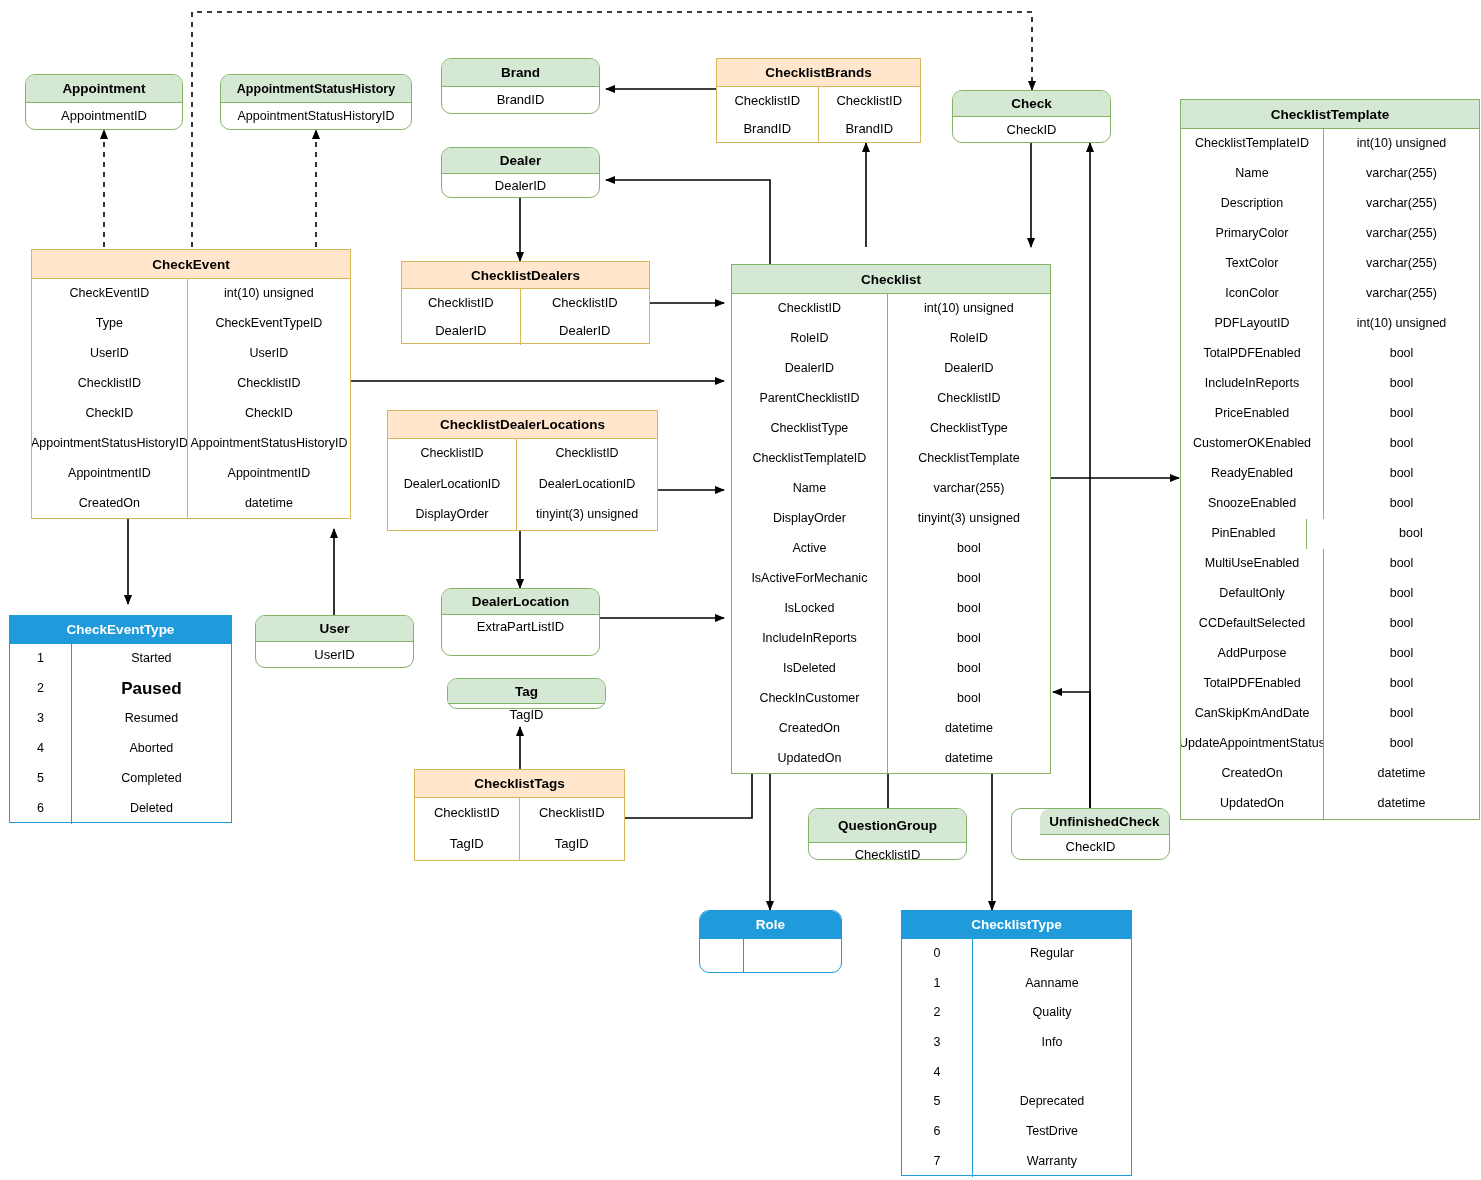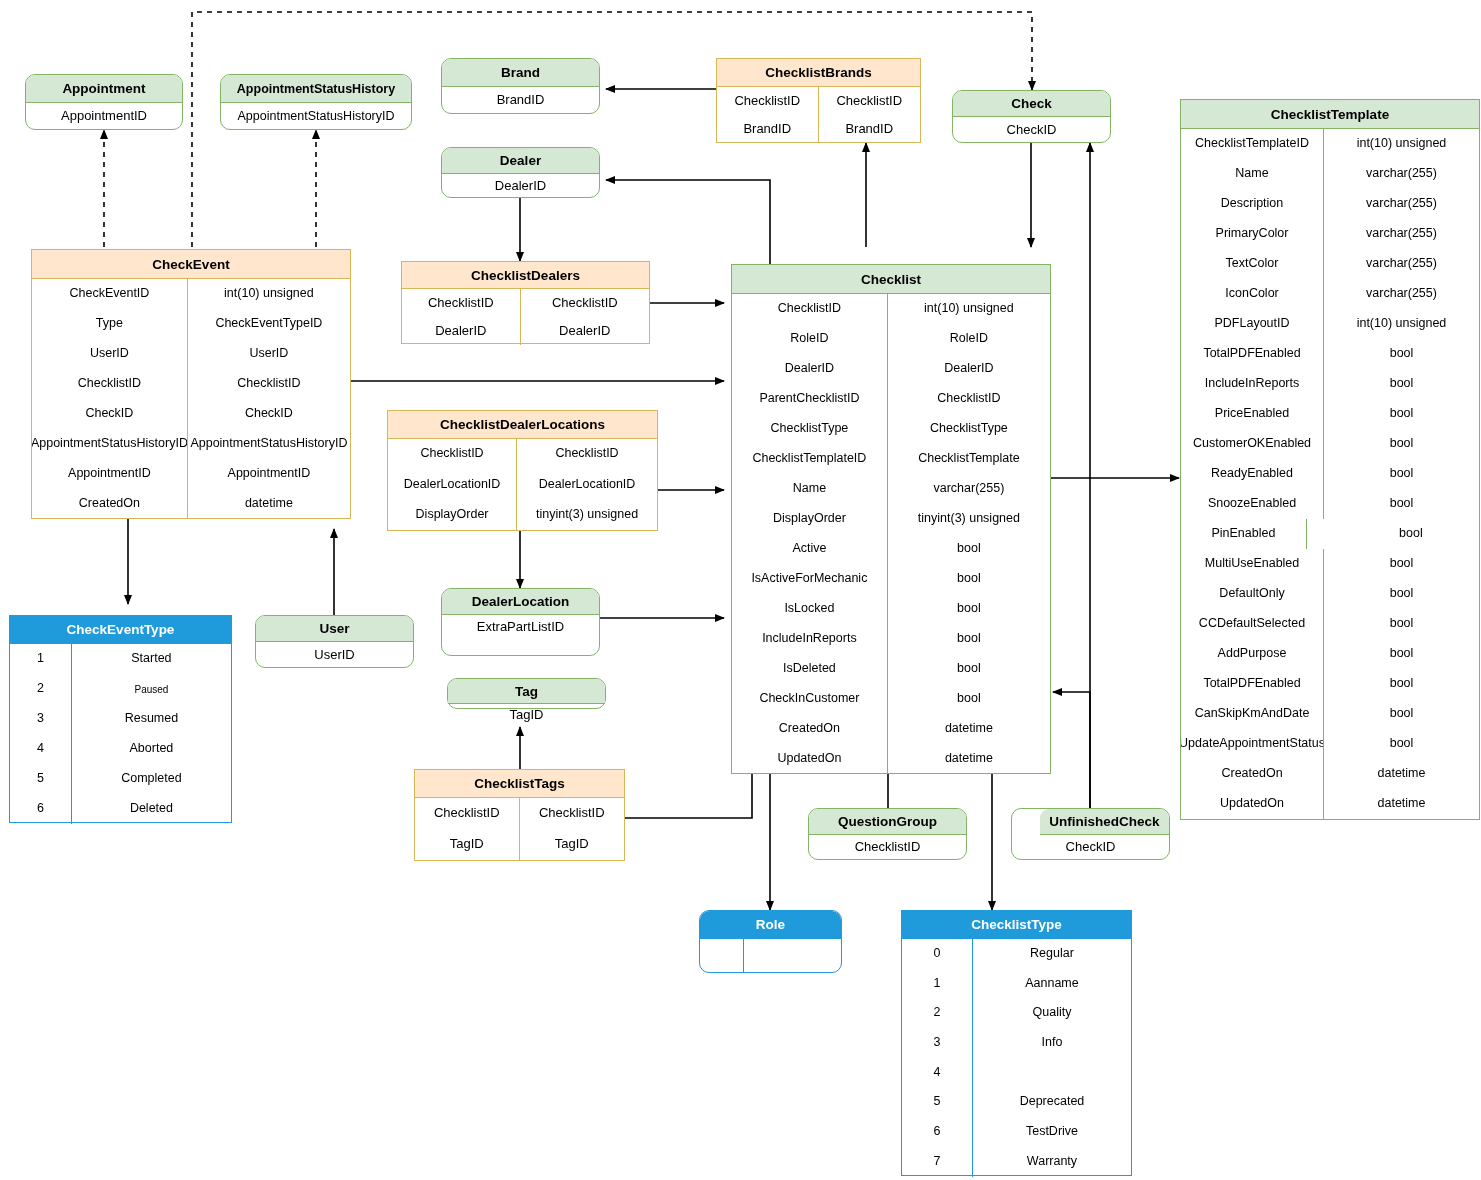--- a/index.html
+++ b/index.html
@@ -391,21 +391,21 @@
 
   <div class="tbl blue" style="left:9px;top:615px;width:223px;height:208px;">
     <div class="hdr" style="height:28px;">CheckEventType</div>
     <div class="body" id="cet-body">
         <div class="row" style="height: 30px;">
           <div class="cell l" style="width: 28%; font-size: 12.5px; border-right-color: rgb(31, 154, 218);">1</div>
           <div class="cell" style="width: calc(72%); font-size: 12.5px;">Started</div>
         </div>
         <div class="row" style="height: 30px;">
           <div class="cell l" style="width: 28%; font-size: 12.5px; border-right-color: rgb(31, 154, 218);">2</div>
-          <div class="cell" style="width: calc(72%); font-size: 10px;">Paused</div>
+          <div class="cell" style="width: calc(72%); font-size: 17px; font-weight: bold;">Paused</div>
         </div>
         <div class="row" style="height: 30px;">
           <div class="cell l" style="width: 28%; font-size: 12.5px; border-right-color: rgb(31, 154, 218);">3</div>
           <div class="cell" style="width: calc(72%); font-size: 12.5px;">Resumed</div>
         </div>
         <div class="row" style="height: 30px;">
           <div class="cell l" style="width: 28%; font-size: 12.5px; border-right-color: rgb(31, 154, 218);">4</div>
           <div class="cell" style="width: calc(72%); font-size: 12.5px;">Aborted</div>
         </div>
         <div class="row" style="height: 30px;">
@@ -454,21 +454,21 @@
         <div class="cell" style="width:50%;">ChecklistID</div>
       </div>
       <div class="row" style="height:31px;">
         <div class="cell l" style="width:50%;">TagID</div>
         <div class="cell" style="width:50%;">TagID</div>
       </div>
     </div>
   </div>
 
   <div class="tbl rounded" style="left:808px;top:808px;width:159px;height:52px;">
-    <div class="hdr" style="height:26px;">QuestionGroup</div>
+    <div class="hdr" style="height:34px;">QuestionGroup</div>
     <div class="body">
       <div class="row" style="height:25px;">
         <div class="cell" style="width:100%;">ChecklistID</div>
       </div>
     </div>
   </div>
 
   <div class="tbl rounded" style="left:1011px;top:808px;width:159px;height:52px;">
     <div class="hdr" style="height:26px;margin-left:28px;">UnfinishedCheck</div>
     <div class="body">

